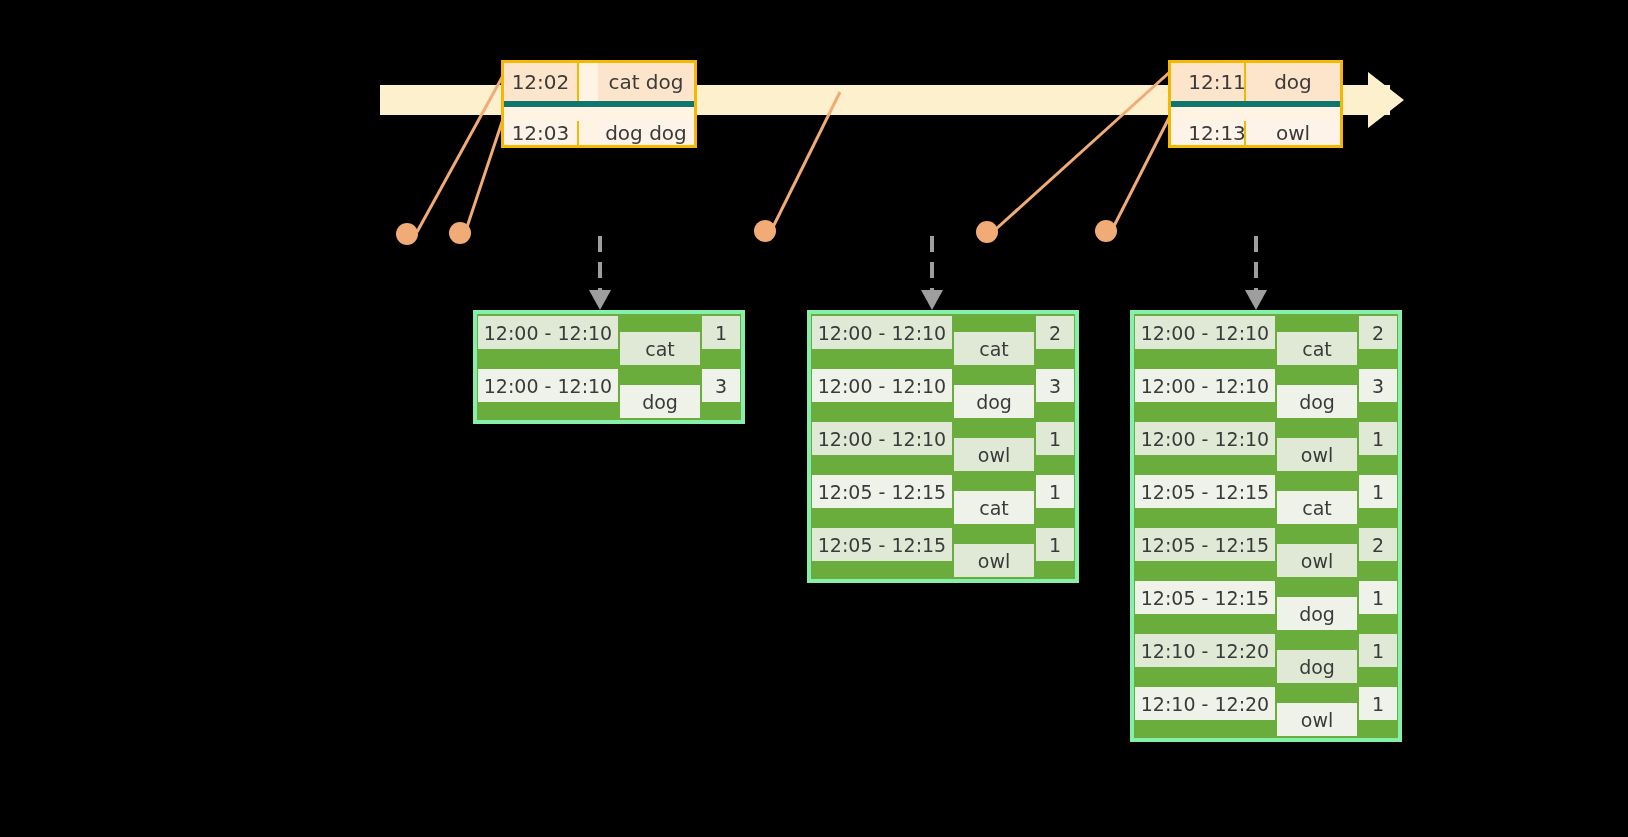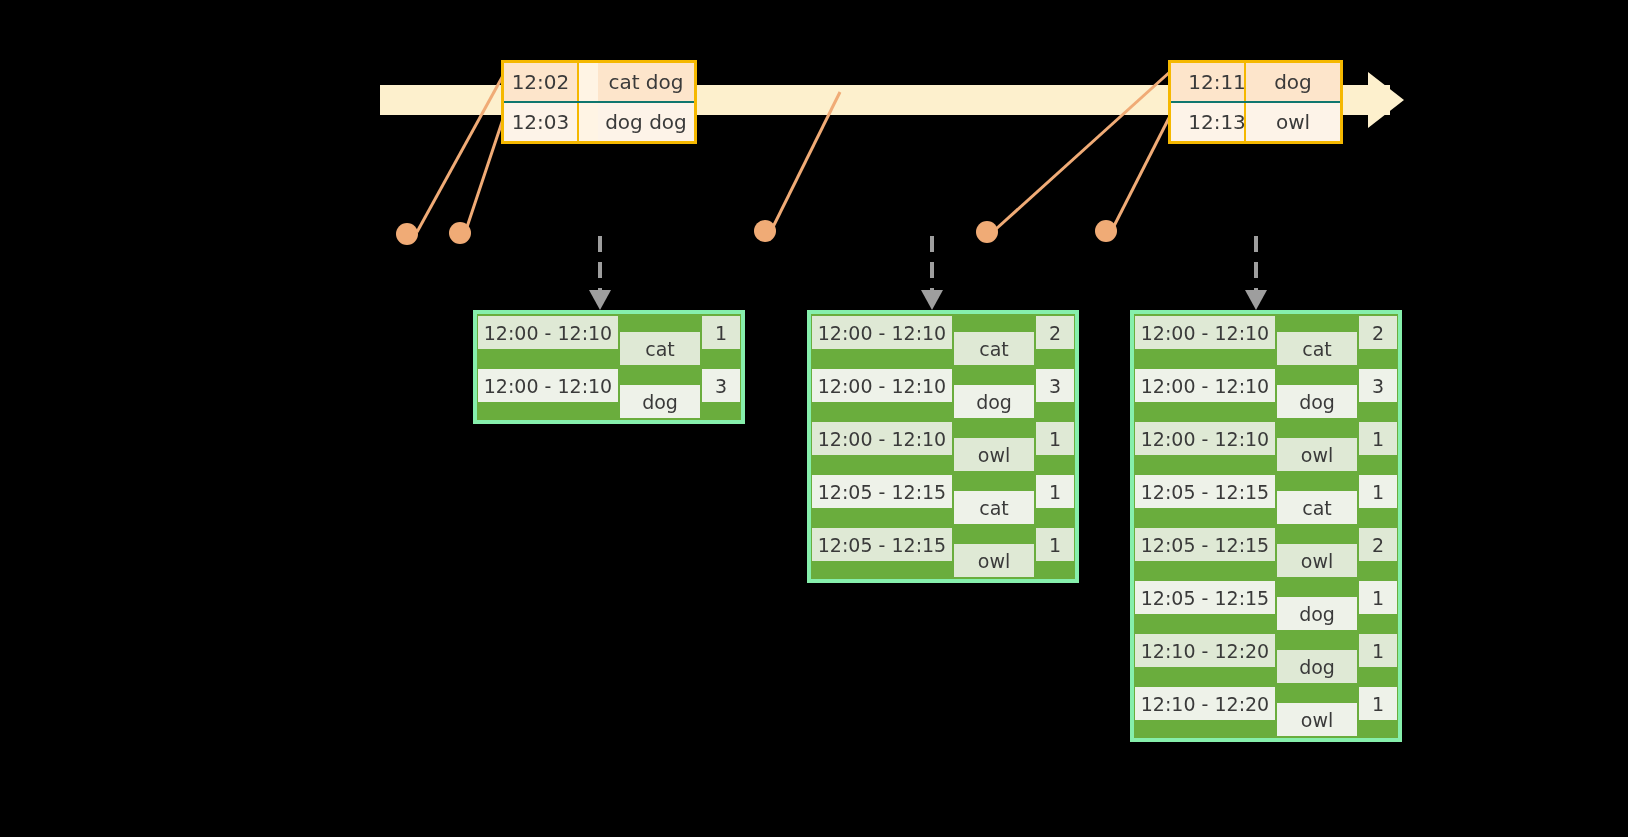--- a/index.html
+++ b/index.html
@@ -26,21 +26,21 @@
   .evt{
     position:absolute;
     border:3px solid #f5b800;
     box-sizing:border-box;
     background:#fff4e4;
   }
   .evt .row{
     display:flex;align-items:stretch;
     height:38px;
   }
-  .evt .row + .row{border-top:2px solid #0f766e;}
+  .evt .row + .row{border-top:6px solid #0f766e;align-items:flex-end;}
   .evt .row.dark .c{background:#fde5cb;}
   .evt .c{
     display:flex;align-items:center;justify-content:center;
     font-size:20px;color:#3a3a3a;background:#fdf3e8;
     box-sizing:border-box;
   }
   .evt .c.time{border-right:2px solid #f5b800;}
 
   #evt-a{left:501px;top:60px;width:196px;}
   #evt-a .c.time{width:84px;}

